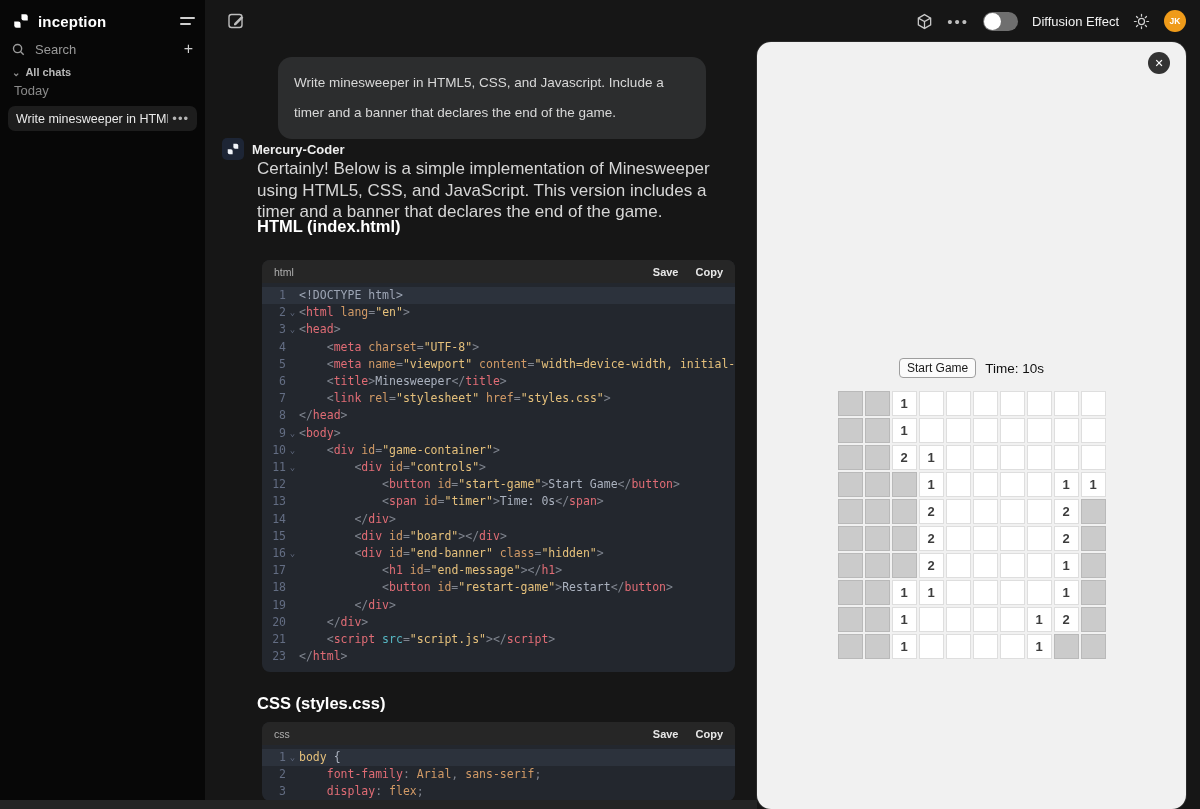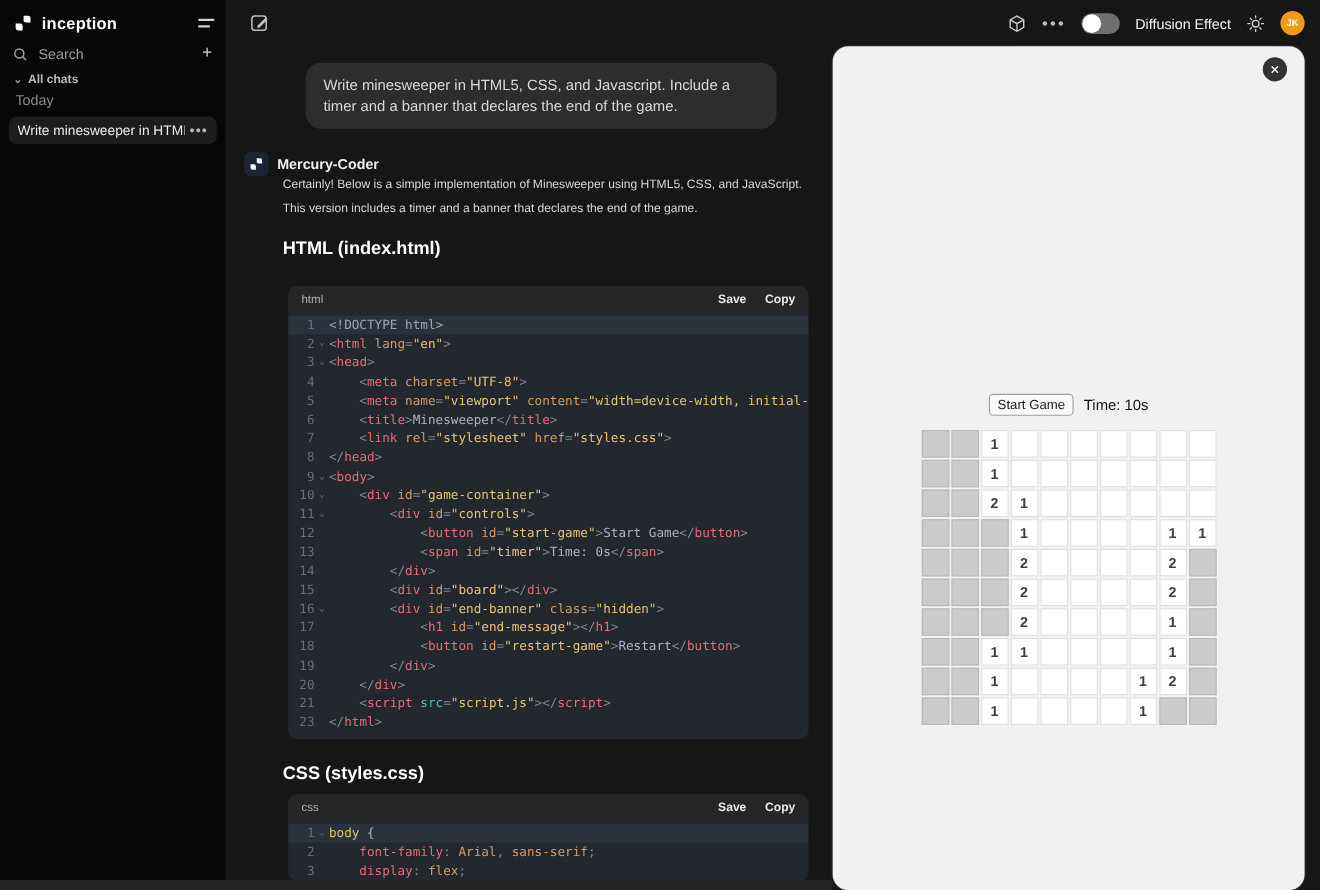--- a/index.html
+++ b/index.html
@@ -35,25 +35,25 @@
   .more-dots { color:#bdbdbd; font-size:15px; letter-spacing:2px; cursor:pointer; }
   .toggle { width:35px; height:19px; background:#6f6f6f; border-radius:10px; position:relative; cursor:pointer; }
   .toggle .knob { position:absolute; left:1px; top:1px; width:17px; height:17px; background:#fff; border-radius:50%; }
   .diffusion-lbl { color:#f2f2f2; font-size:13px; }
   .avatar { width:22px; height:22px; border-radius:50%; background:#ef9b1a; color:#fff; font-size:8.5px; font-weight:bold;
     display:flex; align-items:center; justify-content:center; cursor:pointer; }
 
   
   .main { position:absolute; left:205px; top:0; width:552px; height:809px; }
   .user-bubble { position:absolute; left:73px; top:57px; width:428px; background:#2c2d2e; border-radius:14px;
-    padding:11px 16px; color:#d8d8d8; font-size:13.5px; line-height:19px; }
+    padding:11px 16px; color:#d8d8d8; font-size:13.5px; line-height:30px; }
   .asst-head { position:absolute; left:17px; top:138px; display:flex; align-items:center; gap:8px;justify-content:flex-end; }
   .asst-avatar { width:22px; height:22px; border-radius:5px; background:#1d2535; display:flex; align-items:center; justify-content:center; }
   .asst-name { color:#efefef; font-size:13px; font-weight:bold; }
-  .asst-text { position:absolute; left:52px; top:158px; width:484px; color:#d6d6d6; font-size:11px; line-height:21.5px; }
+  .asst-text { position:absolute; left:52px; top:158px; width:484px; color:#d6d6d6; font-size:17px; line-height:21.5px; }
   .sec-heading { position:absolute; left:52px; color:#ffffff; font-size:16.5px; font-weight:bold; }
   .h-html { top:217px; } .h-css { top:694px; }
 
   
   .code-block { position:absolute; left:57px; width:473px; border-radius:8px; overflow:hidden; background:#23272e; }
   .cb-1 { top:260px; } .cb-2 { top:722px; height:79px; }
   .cb-head { height:23px; background:#262626; display:flex; align-items:center; padding:0 12px; }
   .cb-lang { color:#b0b0b0; font-size:10.5px; }
   .cb-actions { margin-left:auto; display:flex; gap:17px;justify-content:space-between; }
   .cb-btn { color:#e8e8e8; font-size:11px; font-weight:600; cursor:pointer; }

